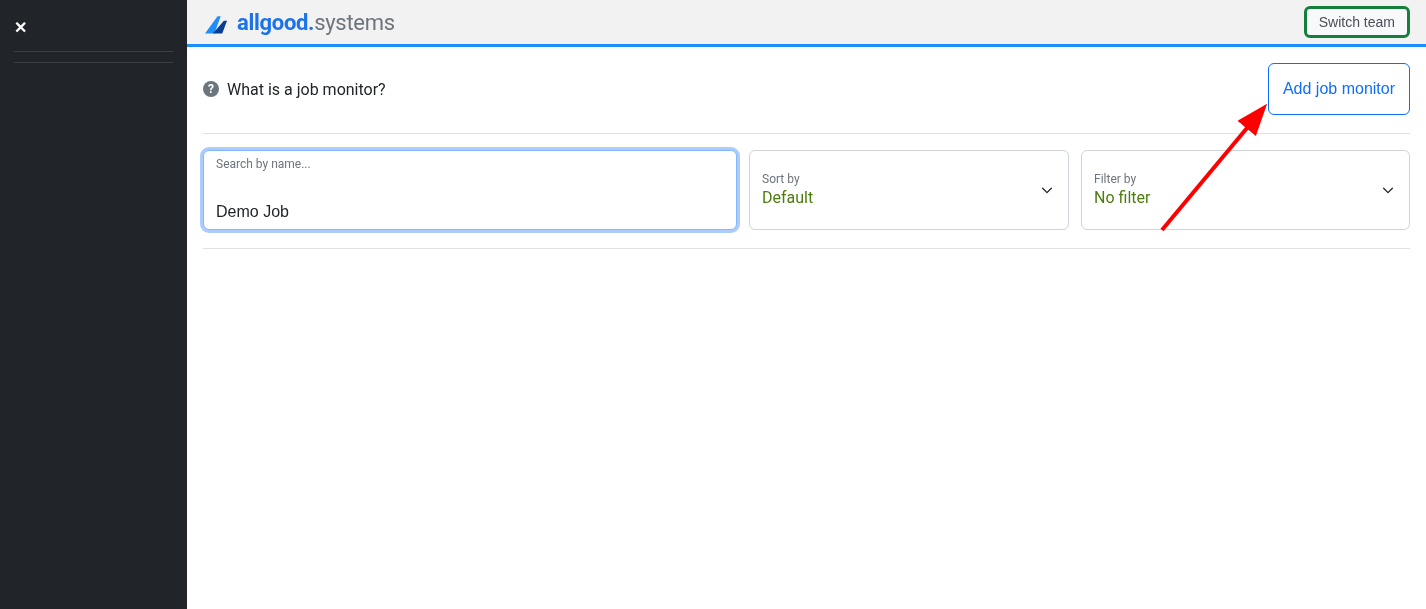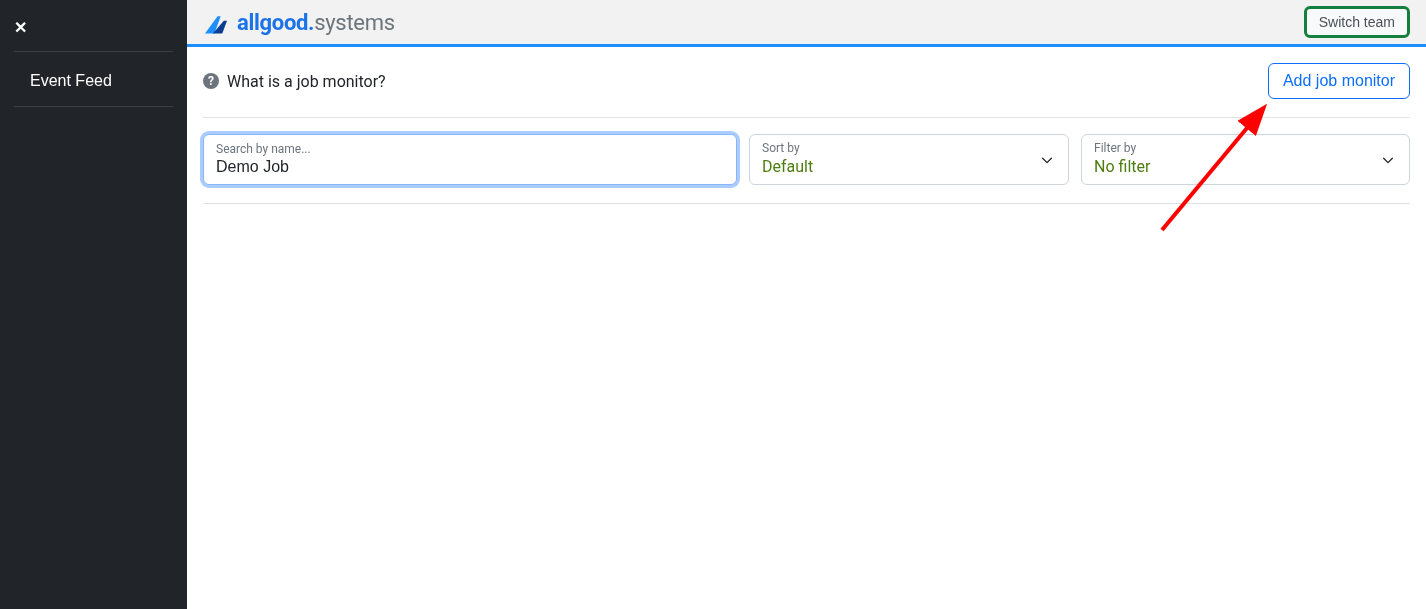--- a/index.html
+++ b/index.html
@@ -135,21 +135,21 @@
       font-weight: 700;
       display: inline-flex;
       align-items: center;
       justify-content: center;
     }
     .add-btn {
       border: 1px solid #0d6efd;
       color: #0d6efd;
       background: #fff;
       font-size: 16px;
-      padding: 8px 14px;
+      padding: 16px 14px;
       border-radius: 6px;
       cursor: pointer;
     }
     .divider {
       border: none;
       border-top: 1px solid #dee2e6;
     }
     .filters {
       display: flex;
       gap: 12px;
@@ -181,20 +181,21 @@
       border: none;
       outline: none;
       width: 100%;
       background: transparent;
       padding: 0;
     }
     .field.search {
       flex: 1;
       box-shadow: 0 0 0 3px rgba(13,110,253,0.35);
       border-color: #86b7fe;
+      gap: 30px;
     }
     .field.sort { width: 320px; }
     .field.filter { width: 329px; }
     .field .chev {
       position: absolute;
       right: 14px;
       top: 50%;
       transform: translateY(-50%);
       color: #212529;
     }
@@ -210,23 +211,20 @@
 <body>
 
 <div class="app">
 
   <aside class="sidebar">
     <div class="close-row">
       <span class="close-icon">✕</span>
     </div>
     <hr>
 
-    <div class="nav-section">
-      <button class="nav-item">Event Feed</button>
-    </div>
     <hr class="sub">
 
   </aside>
 
   <main class="main">
     <div class="topbar">
       <div class="brand">
         <span class="logo">
           <svg viewBox="0 0 32 28" width="26" height="22">
             <polygon points="2,26 14,26 22,4 18,4" fill="#1f8efd"></polygon>

